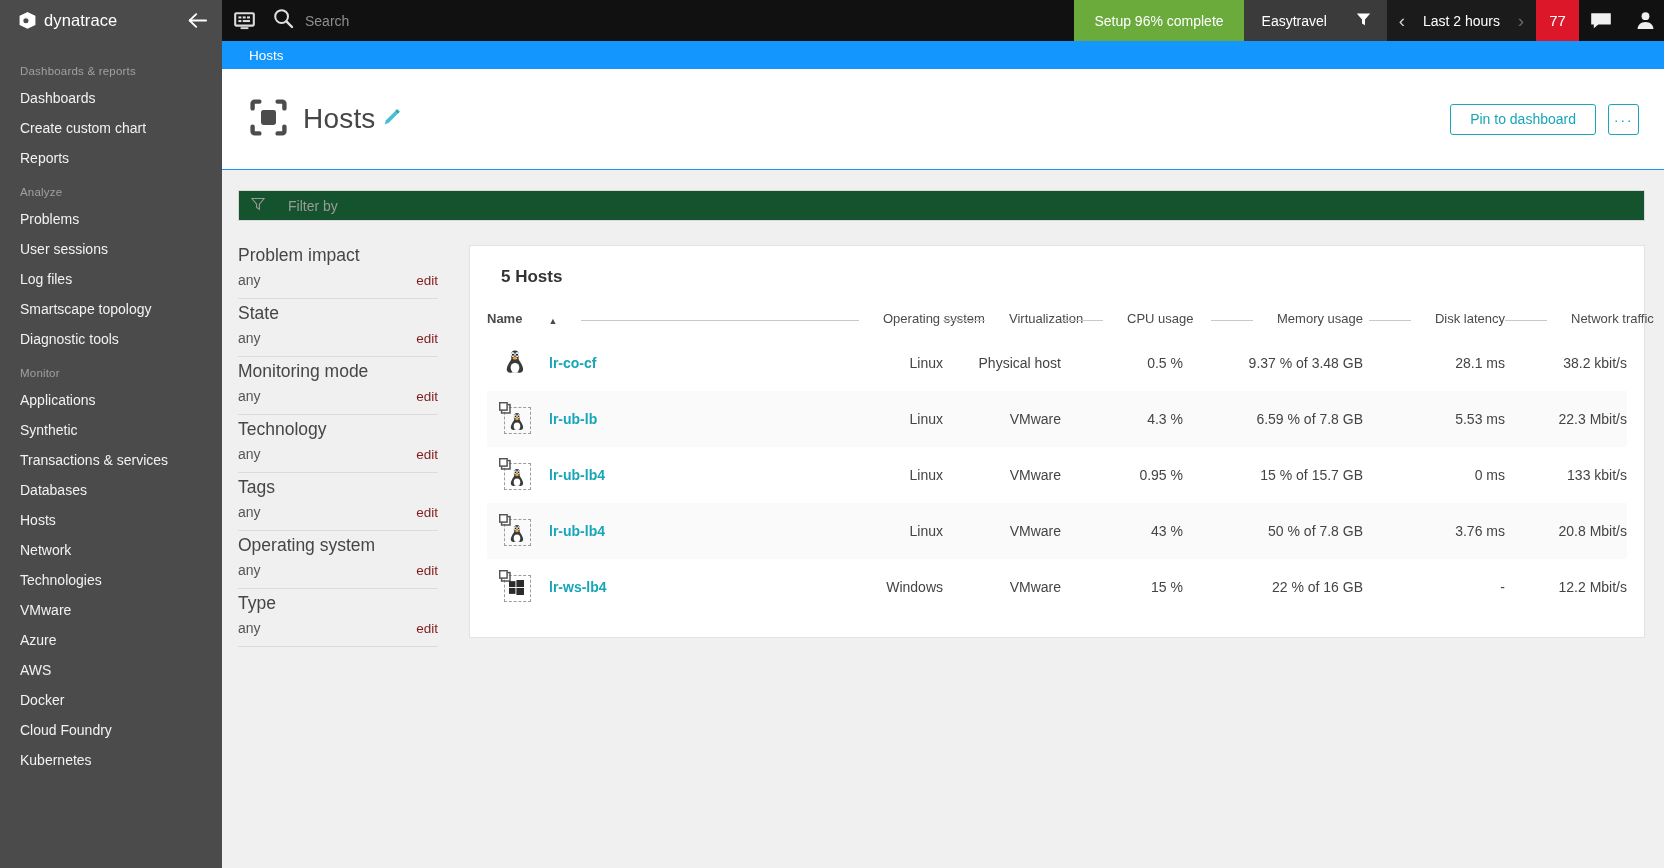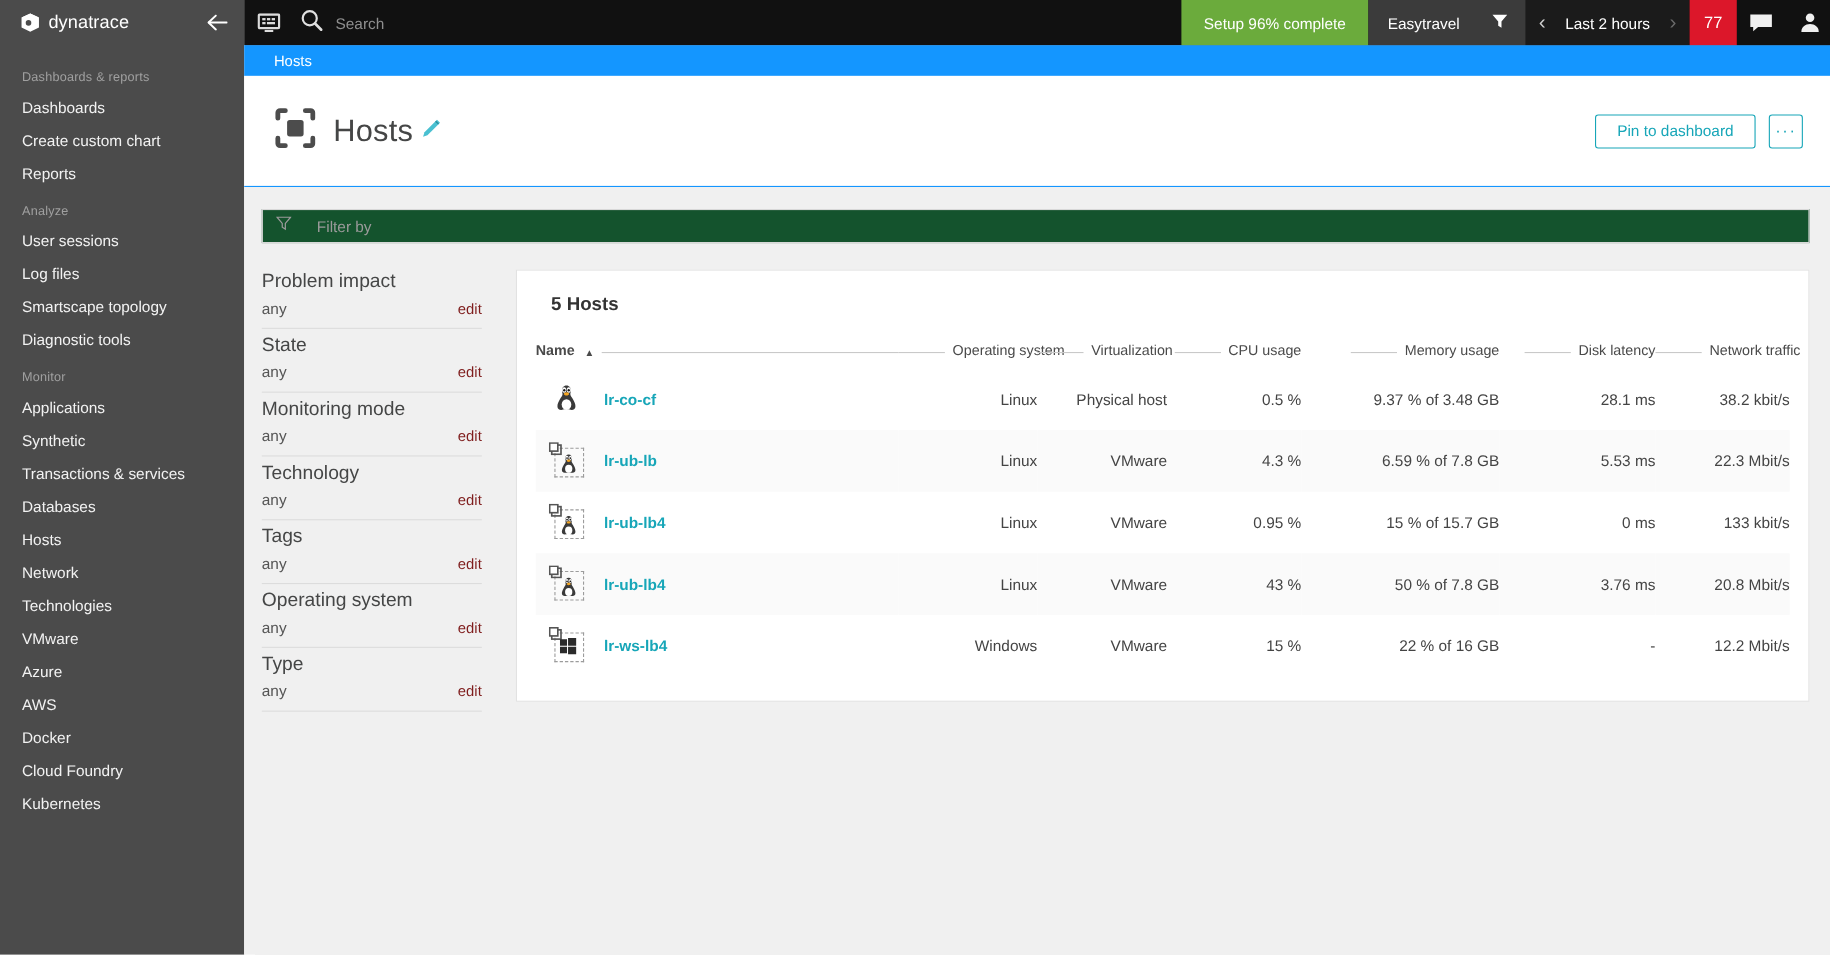--- a/index.html
+++ b/index.html
@@ -124,21 +124,21 @@
     padding: 19px 17px 22px 17px;
   }
   .card-title { font-size: 17px; color: #333333; font-weight: bold; padding: 2px 0 22px 14px; }
 
   table.hosts { width: 100%; border-collapse: collapse; table-layout: fixed; }
   table.hosts th {
     font-size: 13px; color: #4a4a4a; font-weight: normal;
     text-align: right; padding: 0 0 9px 0; vertical-align: bottom;
     white-space: nowrap;
   }
-  table.hosts th .hdr { display: inline-flex; align-items: flex-end; gap: 7px; }
+  table.hosts th .hdr { display: inline-flex; align-items: flex-end; gap: 24px; }
   .hdr-rule { display: inline-block; height: 1px; background: #c9c9c9; width: 42px; margin-bottom: 5px; }
   .hdr-rule.grow { width: 100%; min-width: 40px; }
   th.name-th { text-align: left; padding-left: 14px; }
   th.name-th .hdr { width: 100%; }
   .sort-asc { font-size: 9px; color: #4a4a4a; margin-left: 2px; }
   .name-label { font-weight: bold; }
 
   table.hosts td {
     font-size: 14px; color: #444444; text-align: right;
     height: 56px; vertical-align: middle; white-space: nowrap;
@@ -180,20 +180,21 @@
           <path d="M1.9 7.5h16.2" stroke="#ffffff" stroke-width="1.8" fill="none" stroke-linecap="round"></path>
         </svg>
       </div>
     </div>
     <nav class="nav" id="nav-root">
         <div class="nav-section">Dashboards &amp; reports</div>
         <div class="nav-item">Dashboards</div>
         <div class="nav-item">Create custom chart</div>
         <div class="nav-item">Reports</div>
         <div class="nav-section">Analyze</div>
+        <div class="nav-item">Problems</div>
         <div class="nav-item">User sessions</div>
         <div class="nav-item">Log files</div>
         <div class="nav-item">Smartscape topology</div>
         <div class="nav-item">Diagnostic tools</div>
         <div class="nav-section">Monitor</div>
         <div class="nav-item">Applications</div>
         <div class="nav-item">Synthetic</div>
         <div class="nav-item">Transactions &amp; services</div>
         <div class="nav-item">Databases</div>
         <div class="nav-item">Hosts</div>

